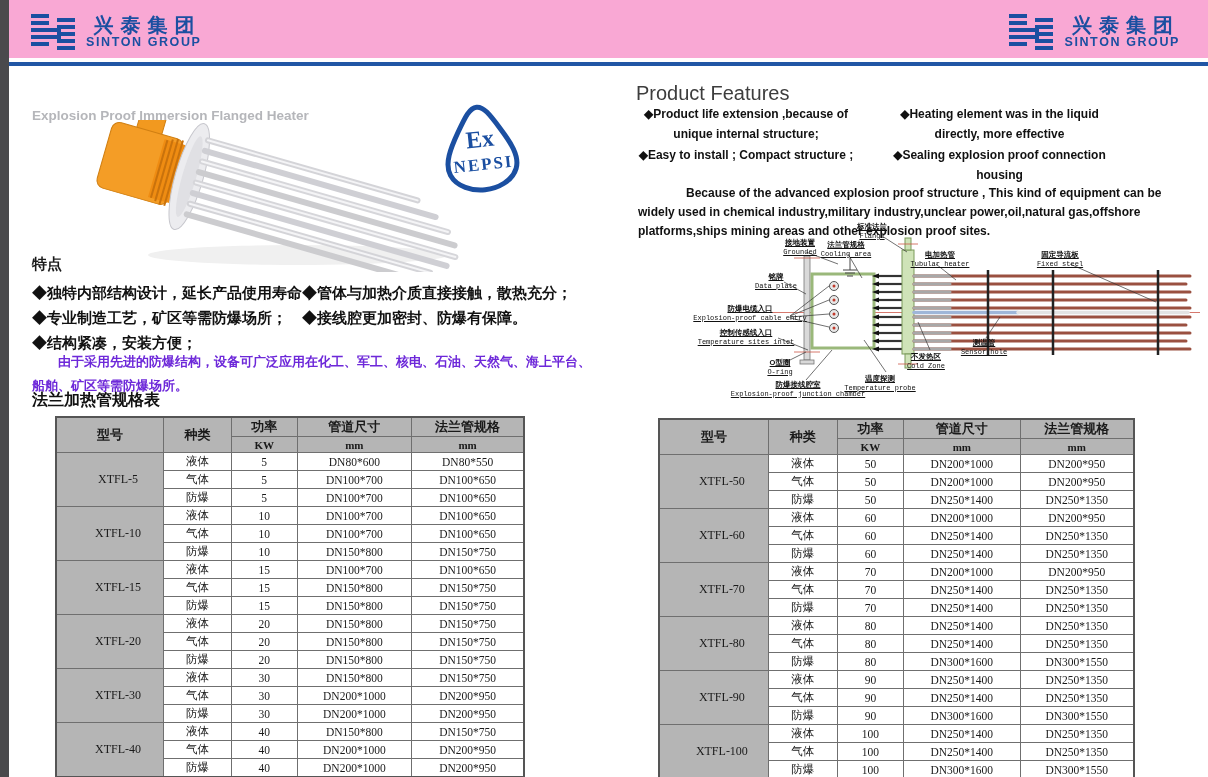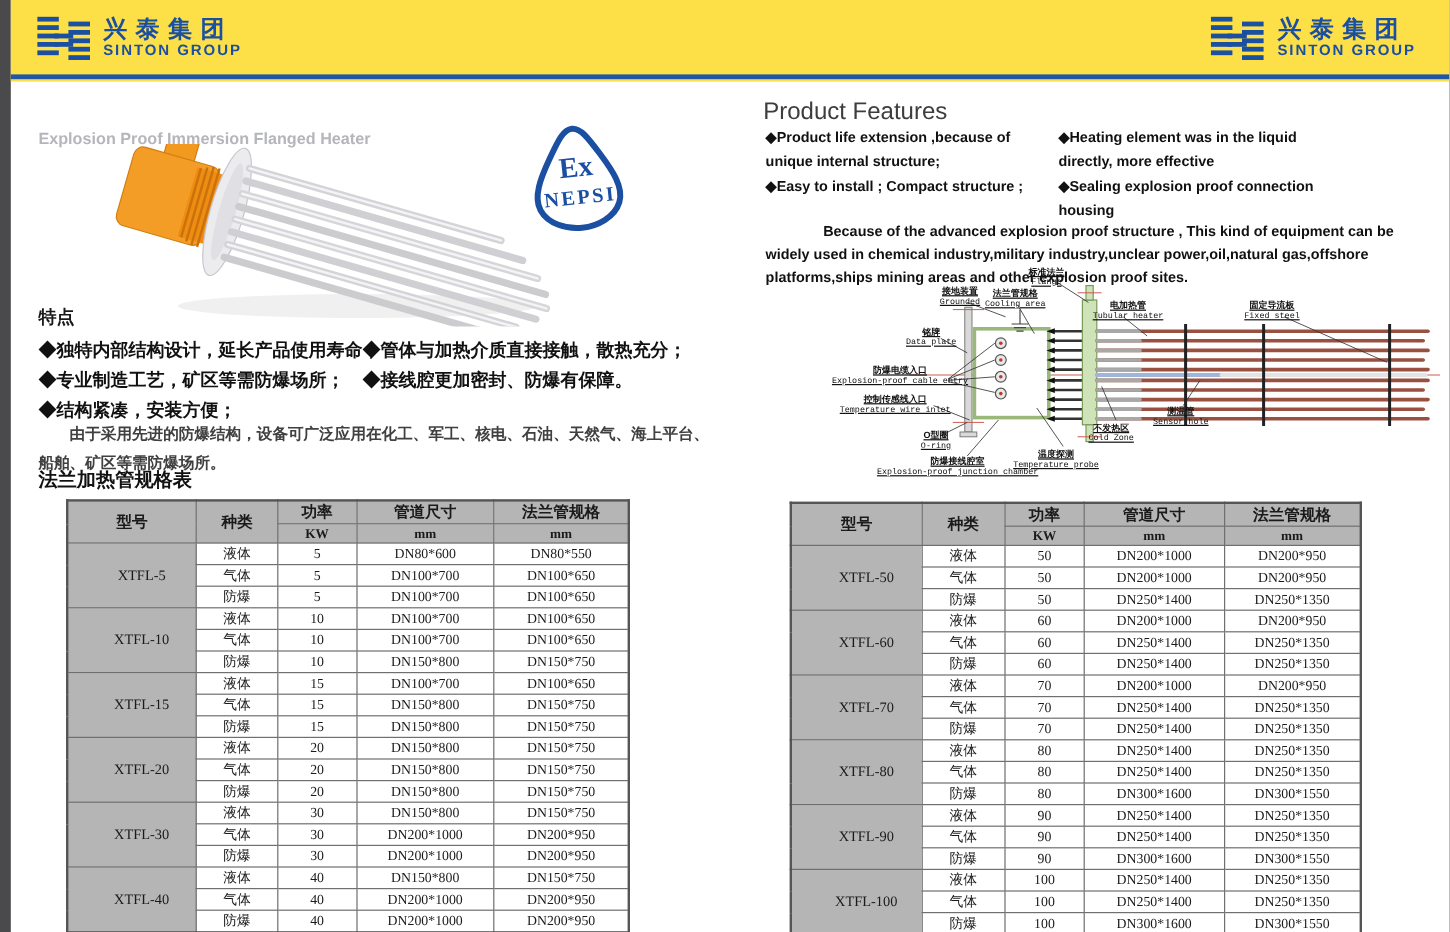--- a/index.html
+++ b/index.html
@@ -1,43 +1,43 @@
 <!DOCTYPE html>
 <html><head>
 <meta charset="utf-8">
 <style>
   html,body{margin:0;padding:0;background:#888;}
   #page{position:relative;width:1208px;height:777px;background:#ffffff;overflow:hidden;
         font-family:"Liberation Sans",sans-serif;color:#1a1a1a;}
   
   .edge-strip{position:absolute;left:0;top:0;width:9px;height:777px;background:#4a4a4c;}
   
-  .header{position:absolute;left:9px;top:0;right:0;height:68px;background:#fde047;}
+  .header{position:absolute;left:9px;top:0;right:0;height:58px;background:#f9a8d4;text-align:right;}
   .blue-rule{position:absolute;left:9px;top:62px;right:0;height:4px;background:#2156a5;}
   .logo{position:absolute;top:9px;display:flex;align-items:center;gap:9px;}
   .logo.l{left:22px;} .logo.r{right:28px;}
   .logo-text{display:flex;flex-direction:column;line-height:1.05;}
   .brand-cn{font-size:20px;font-weight:700;color:#1b4fa1;letter-spacing:7px;}
   .brand-en{font-size:12.5px;font-weight:700;color:#1b4fa1;letter-spacing:1.6px;}
   
   .title-cn{position:absolute;left:32px;top:80px;font-size:21px;font-weight:700;color:#2b2b2b;letter-spacing:2px;}
   .title-en{position:absolute;left:32px;top:108px;font-size:13.5px;font-weight:700;color:#b5b6ba;}
   .photo{position:absolute;left:88px;top:120px;width:400px;height:152px;}
   .badge{position:absolute;left:436px;top:100px;width:90px;height:104px;}
   .feat-hd-cn{position:absolute;left:32px;top:255px;font-size:15px;font-weight:700;}
   .cn-bullets{position:absolute;font-size:15px;font-weight:700;color:#111;}
   .cn-bullets .bullet{line-height:25px;white-space:nowrap;}
   #cnb1{left:32px;top:280px;} #cnb2{left:302px;top:280px;}
   .para-cn{position:absolute;left:32px;top:350px;width:560px;font-size:13px;font-weight:700;
-           line-height:24px;text-indent:2em;color:#404040;}
+           line-height:24px;text-indent:2em;color:#6d28d9;}
   .tbl-title{position:absolute;left:32px;top:390px;font-size:16px;font-weight:700;color:#111;}
   
   .feat-hd-en{position:absolute;left:636px;top:82px;font-size:20px;color:#3d3d3d;font-weight:400;}
   .en-bullets{position:absolute;font-size:12px;font-weight:700;color:#111;}
-  .en-bullets .bullet{line-height:20px;margin-bottom:1px;}
+  .en-bullets .bullet{line-height:20px;margin-bottom:1px;text-align:center;}
   #enb1{left:638px;top:104px;width:216px;} #enb2{left:882px;top:104px;width:235px;}
   .para-en{position:absolute;left:638px;top:184px;width:535px;font-size:12px;font-weight:700;
            line-height:19px;text-indent:4em;color:#111;}
   
   .diagram{position:absolute;left:688px;top:222px;width:520px;height:190px;}
   .diagram svg{position:absolute;left:0;top:0;}
   .dlabel{position:absolute;transform:translateX(-50%);text-align:center;line-height:9.5px;white-space:nowrap;}
   .dlabel .cn{display:block;font-size:7.5px;font-weight:700;text-decoration:underline;color:#111;}
   .dlabel .en{display:block;font-size:7px;text-decoration:underline;color:#111;
               font-family:"Liberation Mono",monospace;}
@@ -450,21 +450,21 @@
         <div class="dlabel" style="left: 88px; top: 50px;">
           <span class="cn">铭牌</span>
           <span class="en">Data plate</span>
         </div>
         <div class="dlabel" style="left: 62px; top: 82px;">
           <span class="cn">防爆电缆入口</span>
           <span class="en">Explosion-proof cable entry</span>
         </div>
         <div class="dlabel" style="left: 58px; top: 106px;">
           <span class="cn">控制传感线入口</span>
-          <span class="en">Temperature wire inlet</span>
+          <span class="en">Temperature sites inlet</span>
         </div>
         <div class="dlabel" style="left: 92px; top: 136px;">
           <span class="cn">O型圈</span>
           <span class="en">O-ring</span>
         </div>
         <div class="dlabel" style="left: 110px; top: 158px;">
           <span class="cn">防爆接线腔室</span>
           <span class="en">Explosion-proof junction chamber</span>
         </div>
         <div class="dlabel" style="left: 192px; top: 152px;">

